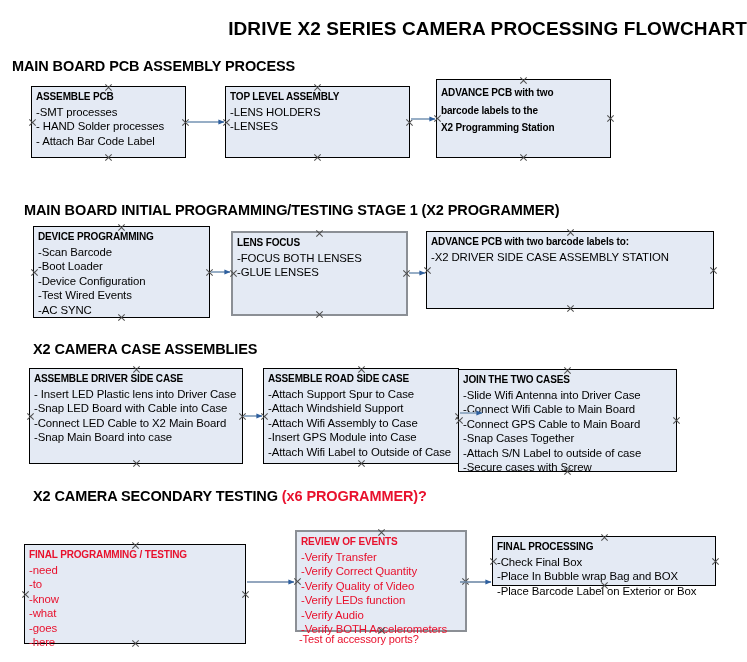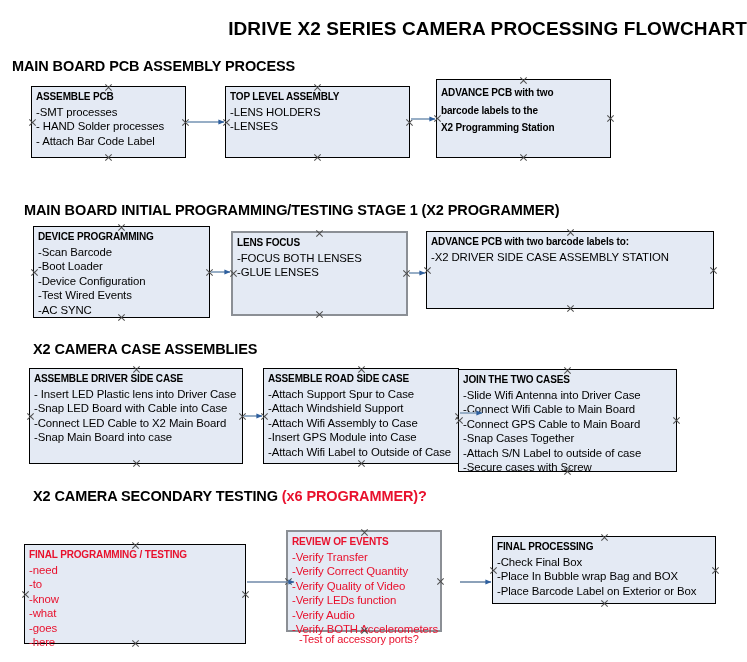--- a/index.html
+++ b/index.html
@@ -271,39 +271,39 @@
       <div class="box-line">-what</div>
       <div class="box-line">-goes</div>
       <div class="box-line">-here</div>
     </div>
     <span class="handle" style="left:50%; top:0;"></span>
     <span class="handle" style="left:50%; top:100%;"></span>
     <span class="handle" style="left:0; top:50%;"></span>
     <span class="handle" style="left:100%; top:50%;"></span>
   </div>
 
-  <div class="box red gray-border" style="left:286px; top:530px; width:156px; height:102px;">
+  <div class="box red gray-border" style="left:295px; top:530px; width:172px; height:102px;">
     <div class="box-inner">
       <div class="box-title">REVIEW OF EVENTS</div>
       <div class="box-line">-Verify Transfer</div>
       <div class="box-line">-Verify Correct Quantity</div>
       <div class="box-line">-Verify Quality of Video</div>
       <div class="box-line">-Verify LEDs function</div>
       <div class="box-line">-Verify Audio</div>
       <div class="box-line">-Verify BOTH Accelerometers</div>
     </div>
     <span class="handle" style="left:50%; top:0;"></span>
     <span class="handle" style="left:50%; top:100%;"></span>
     <span class="handle" style="left:0; top:50%;"></span>
     <span class="handle" style="left:100%; top:50%;"></span>
   </div>
 
   <div class="overflow-line" style="left:299px; top:632px;">-Test of accessory ports?</div>
 
-  <div class="box" style="left:492px; top:536px; width:224px; height:68px;">
+  <div class="box" style="left:492px; top:536px; width:224px; height:50px;">
     <div class="box-inner">
       <div class="box-title">FINAL PROCESSING</div>
       <div class="box-line"> -Check Final Box</div>
       <div class="box-line">-Place In Bubble wrap Bag and BOX</div>
       <div class="box-line">-Place Barcode Label on Exterior or Box</div>
     </div>
     <span class="handle" style="left:50%; top:0;"></span>
     <span class="handle" style="left:50%; top:100%;"></span>
     <span class="handle" style="left:0; top:50%;"></span>
     <span class="handle" style="left:100%; top:50%;"></span>

